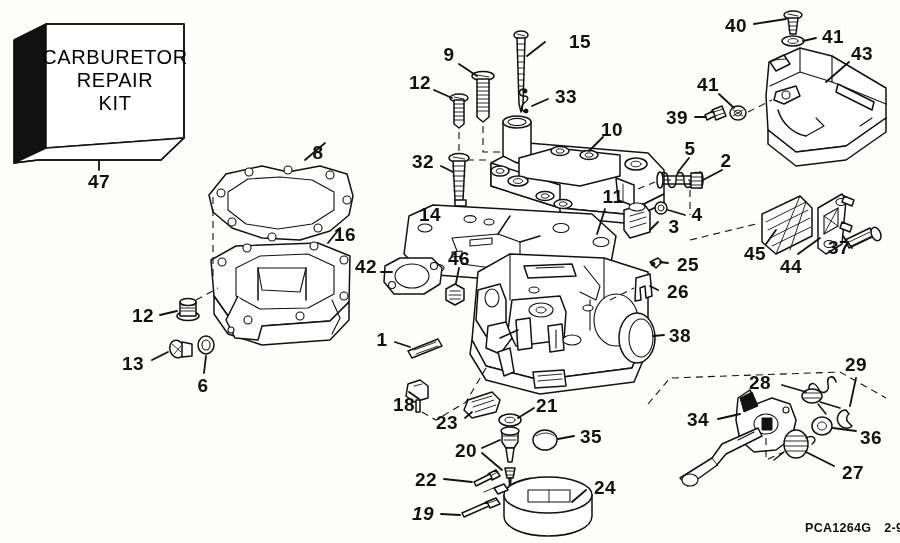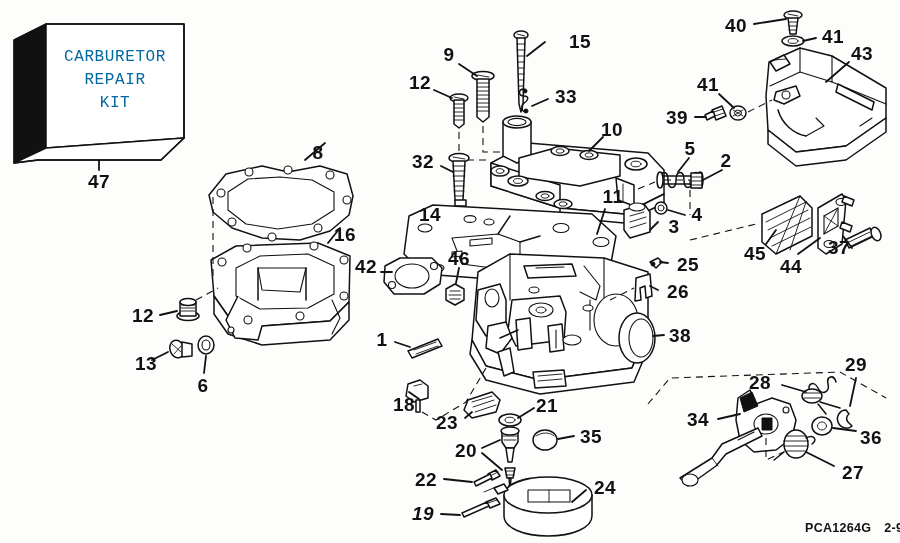--- a/index.html
+++ b/index.html
@@ -28,23 +28,23 @@
     font-weight: bold;
     font-size: 19px;
     color: #111111;
     line-height: 1;
     white-space: nowrap;
     letter-spacing: 0.5px;
     transform: translate(-50%, -50%);
   }
   .kit-text {
     position: absolute;
-    font-family: Liberation Mono, monospace;
-    font-size: 16px;
-    color: #0369a1;
+    font-family: Liberation Sans, sans-serif;
+    font-size: 20px;
+    color: #000000;
     letter-spacing: 0.6px;
     white-space: nowrap;
     transform: translate(-50%, -50%);
     text-align: center;
   }
   #part-number {
     position: absolute;
     left: 805px;
     top: 521px;
     font-family: "Liberation Sans", sans-serif;
@@ -532,21 +532,21 @@
       <div class="callout" style="left: 674px; top: 226px;">3</div>
       <div class="callout" style="left: 697px; top: 214px;">4</div>
       <div class="callout" style="left: 690px; top: 148px;">5</div>
       <div class="callout" style="left: 203px; top: 385px;">6</div>
       <div class="callout" style="left: 318px; top: 152px;">8</div>
       <div class="callout" style="left: 449px; top: 54px;">9</div>
       <div class="callout" style="left: 612px; top: 129px;">10</div>
       <div class="callout" style="left: 613px; top: 196px;">11</div>
       <div class="callout" style="left: 420px; top: 82px;">12</div>
       <div class="callout" style="left: 143px; top: 315px;">12</div>
-      <div class="callout" style="left: 146px; top: 363px;">13</div>
+      <div class="callout" style="left: 133px; top: 363px;">13</div>
       <div class="callout" style="left: 430px; top: 214px;">14</div>
       <div class="callout" style="left: 580px; top: 41px;">15</div>
       <div class="callout" style="left: 345px; top: 234px;">16</div>
       <div class="callout" style="left: 404px; top: 404px;">18</div>
       <div class="callout" style="left: 423px; top: 513px; font-style: italic;">19</div>
       <div class="callout" style="left: 466px; top: 450px;">20</div>
       <div class="callout" style="left: 547px; top: 405px;">21</div>
       <div class="callout" style="left: 426px; top: 479px;">22</div>
       <div class="callout" style="left: 447px; top: 422px;">23</div>
       <div class="callout" style="left: 605px; top: 487px;">24</div>

